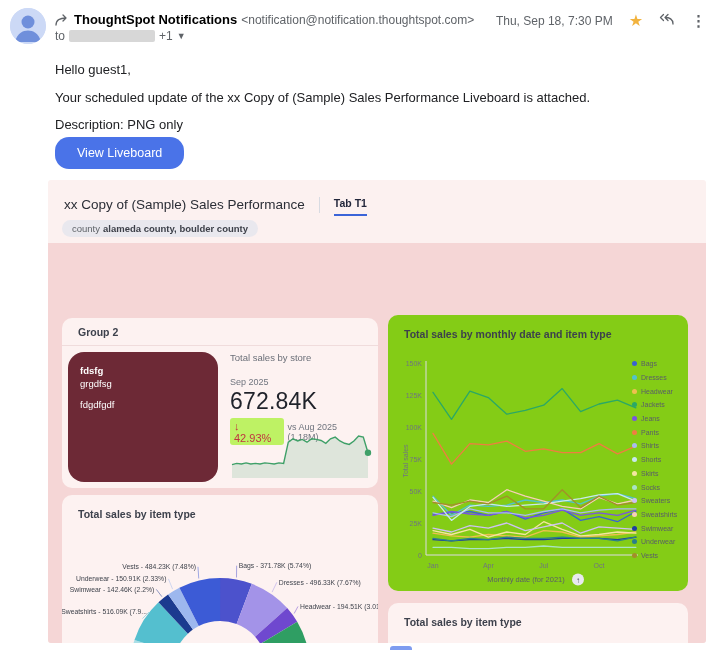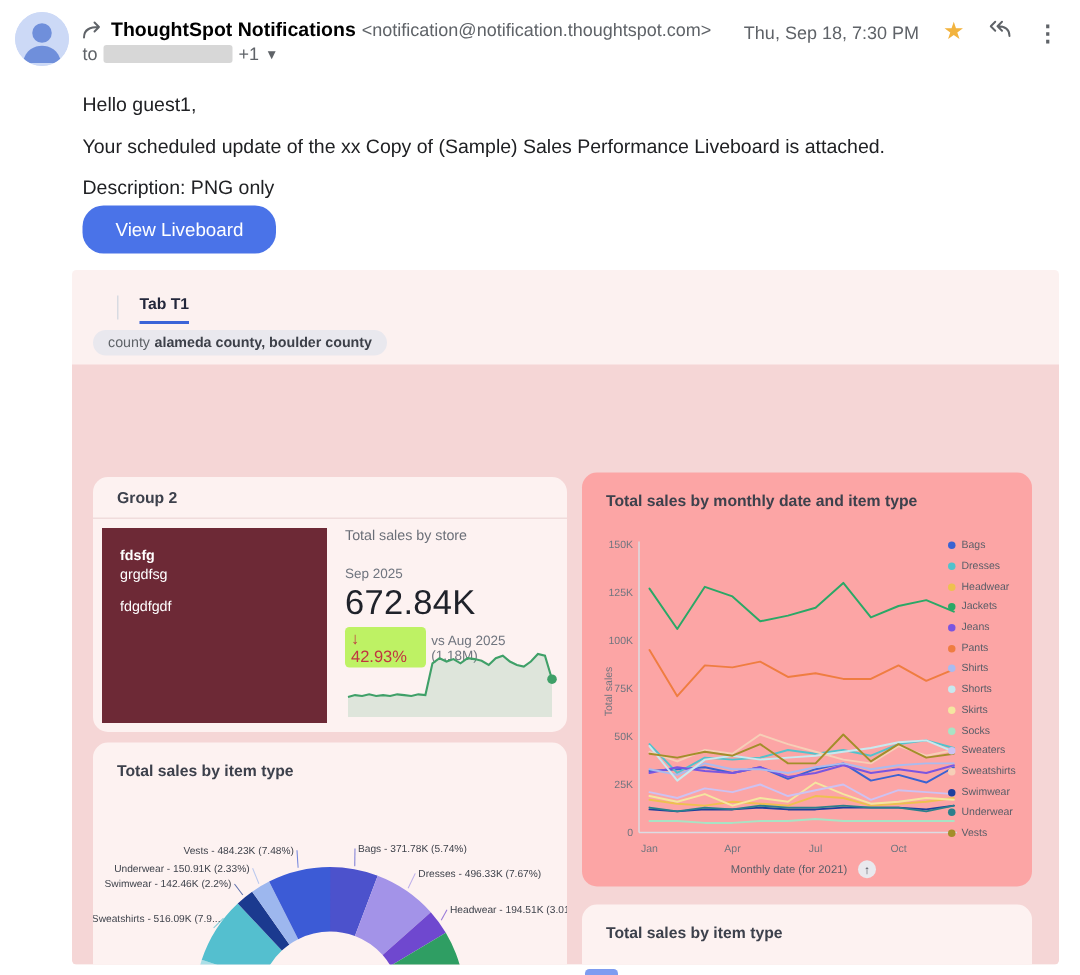--- a/index.html
+++ b/index.html
@@ -36,28 +36,28 @@
   .lb-title { font-size:13.5px; color:#2b2e36; }
   .lb-sep { width:1px; height:16px; background:#d8dbe2; margin:0 14px; }
   .lb-tab { font-size:10.5px; font-weight:bold; color:#23273b; padding-bottom:5px; border-bottom:2.5px solid #3b64d8; cursor:pointer; margin-top:4px; }
   .chip { position:absolute; left:14px; top:40px; background:#e9e8ee; border-radius:10px; padding:3px 10px;
           font-size:9.5px; color:#5f6368; cursor:pointer; }
   .chip b { color:#3d4049; margin-left:3px; }
   .panel { position:absolute; left:0; top:63px; width:658px; height:400px; background:#f5d6d6; }
 
   .card { position:absolute; border-radius:10px; overflow:hidden; }
   .card-pink { background:#fdf2f1; }
-  .card-lav { background:#fca5a5; }
+  .card-lav { background:#84cc16; }
   .card-title { position:absolute; left:16px; top:13px; font-size:10.5px; font-weight:bold; color:#3d414c; }
 
   
   .card1 { left:14px; top:75px; width:316px; height:170px; }
   .grp-head { position:absolute; left:0; top:0; width:100%; height:28px; border-bottom:1px solid #f0dcdc; }
   .grp-title { position:absolute; left:16px; top:8px; font-size:10.5px; font-weight:bold; color:#3d414c; }
-  .note-box { position:absolute; left:6px; top:34px; width:150px; height:130px; background:#6d2936; border-radius:0;
+  .note-box { position:absolute; left:6px; top:34px; width:150px; height:130px; background:#6d2936; border-radius:16px;
               color:#fff; font-size:9.5px; padding:12px 12px; line-height:13px; }
   .note-box .b { font-weight:bold; }
   .note-gap { height:8px; }
   .kpi { position:absolute; left:168px; top:34px; width:140px; height:130px; }
   .kpi-title { font-size:9.5px; color:#6b6f78; }
   .kpi-period { font-size:9px; color:#70757f; margin-top:14px; }
   .kpi-value { font-size:23px; color:#1f222a; font-weight:500; letter-spacing:.2px; margin-top:1px; }
   .kpi-row { display:flex; align-items:center; gap:4px; margin-top:3px; }
   .kpi-badge { background:#bef264; color:#c03540; font-size:11px; font-weight:normal; padding:1.5px 4px; border-radius:3px; }
   .kpi-vs { font-size:9px; color:#70757f; }
@@ -120,20 +120,21 @@
     <span class="caret">▼</span>
   </div>
 
   <div class="abs p1">Hello guest1,</div>
   <div class="abs p2">Your scheduled update of the xx Copy of (Sample) Sales Performance Liveboard is attached.</div>
   <div class="abs p3">Description: PNG only</div>
   <button class="abs cta">View Liveboard</button>
 
   <div class="abs lb">
     <div class="lb-head">
+      <span class="lb-title">xx Copy of (Sample) Sales Performance</span>
       <span class="lb-sep"></span>
       <span class="lb-tab">Tab T1</span>
     </div>
     <div class="chip">
       <span>county</span><b>alameda county, boulder county</b>
     </div>
 
     <div class="panel">
 
       <div class="card card-pink card1">

